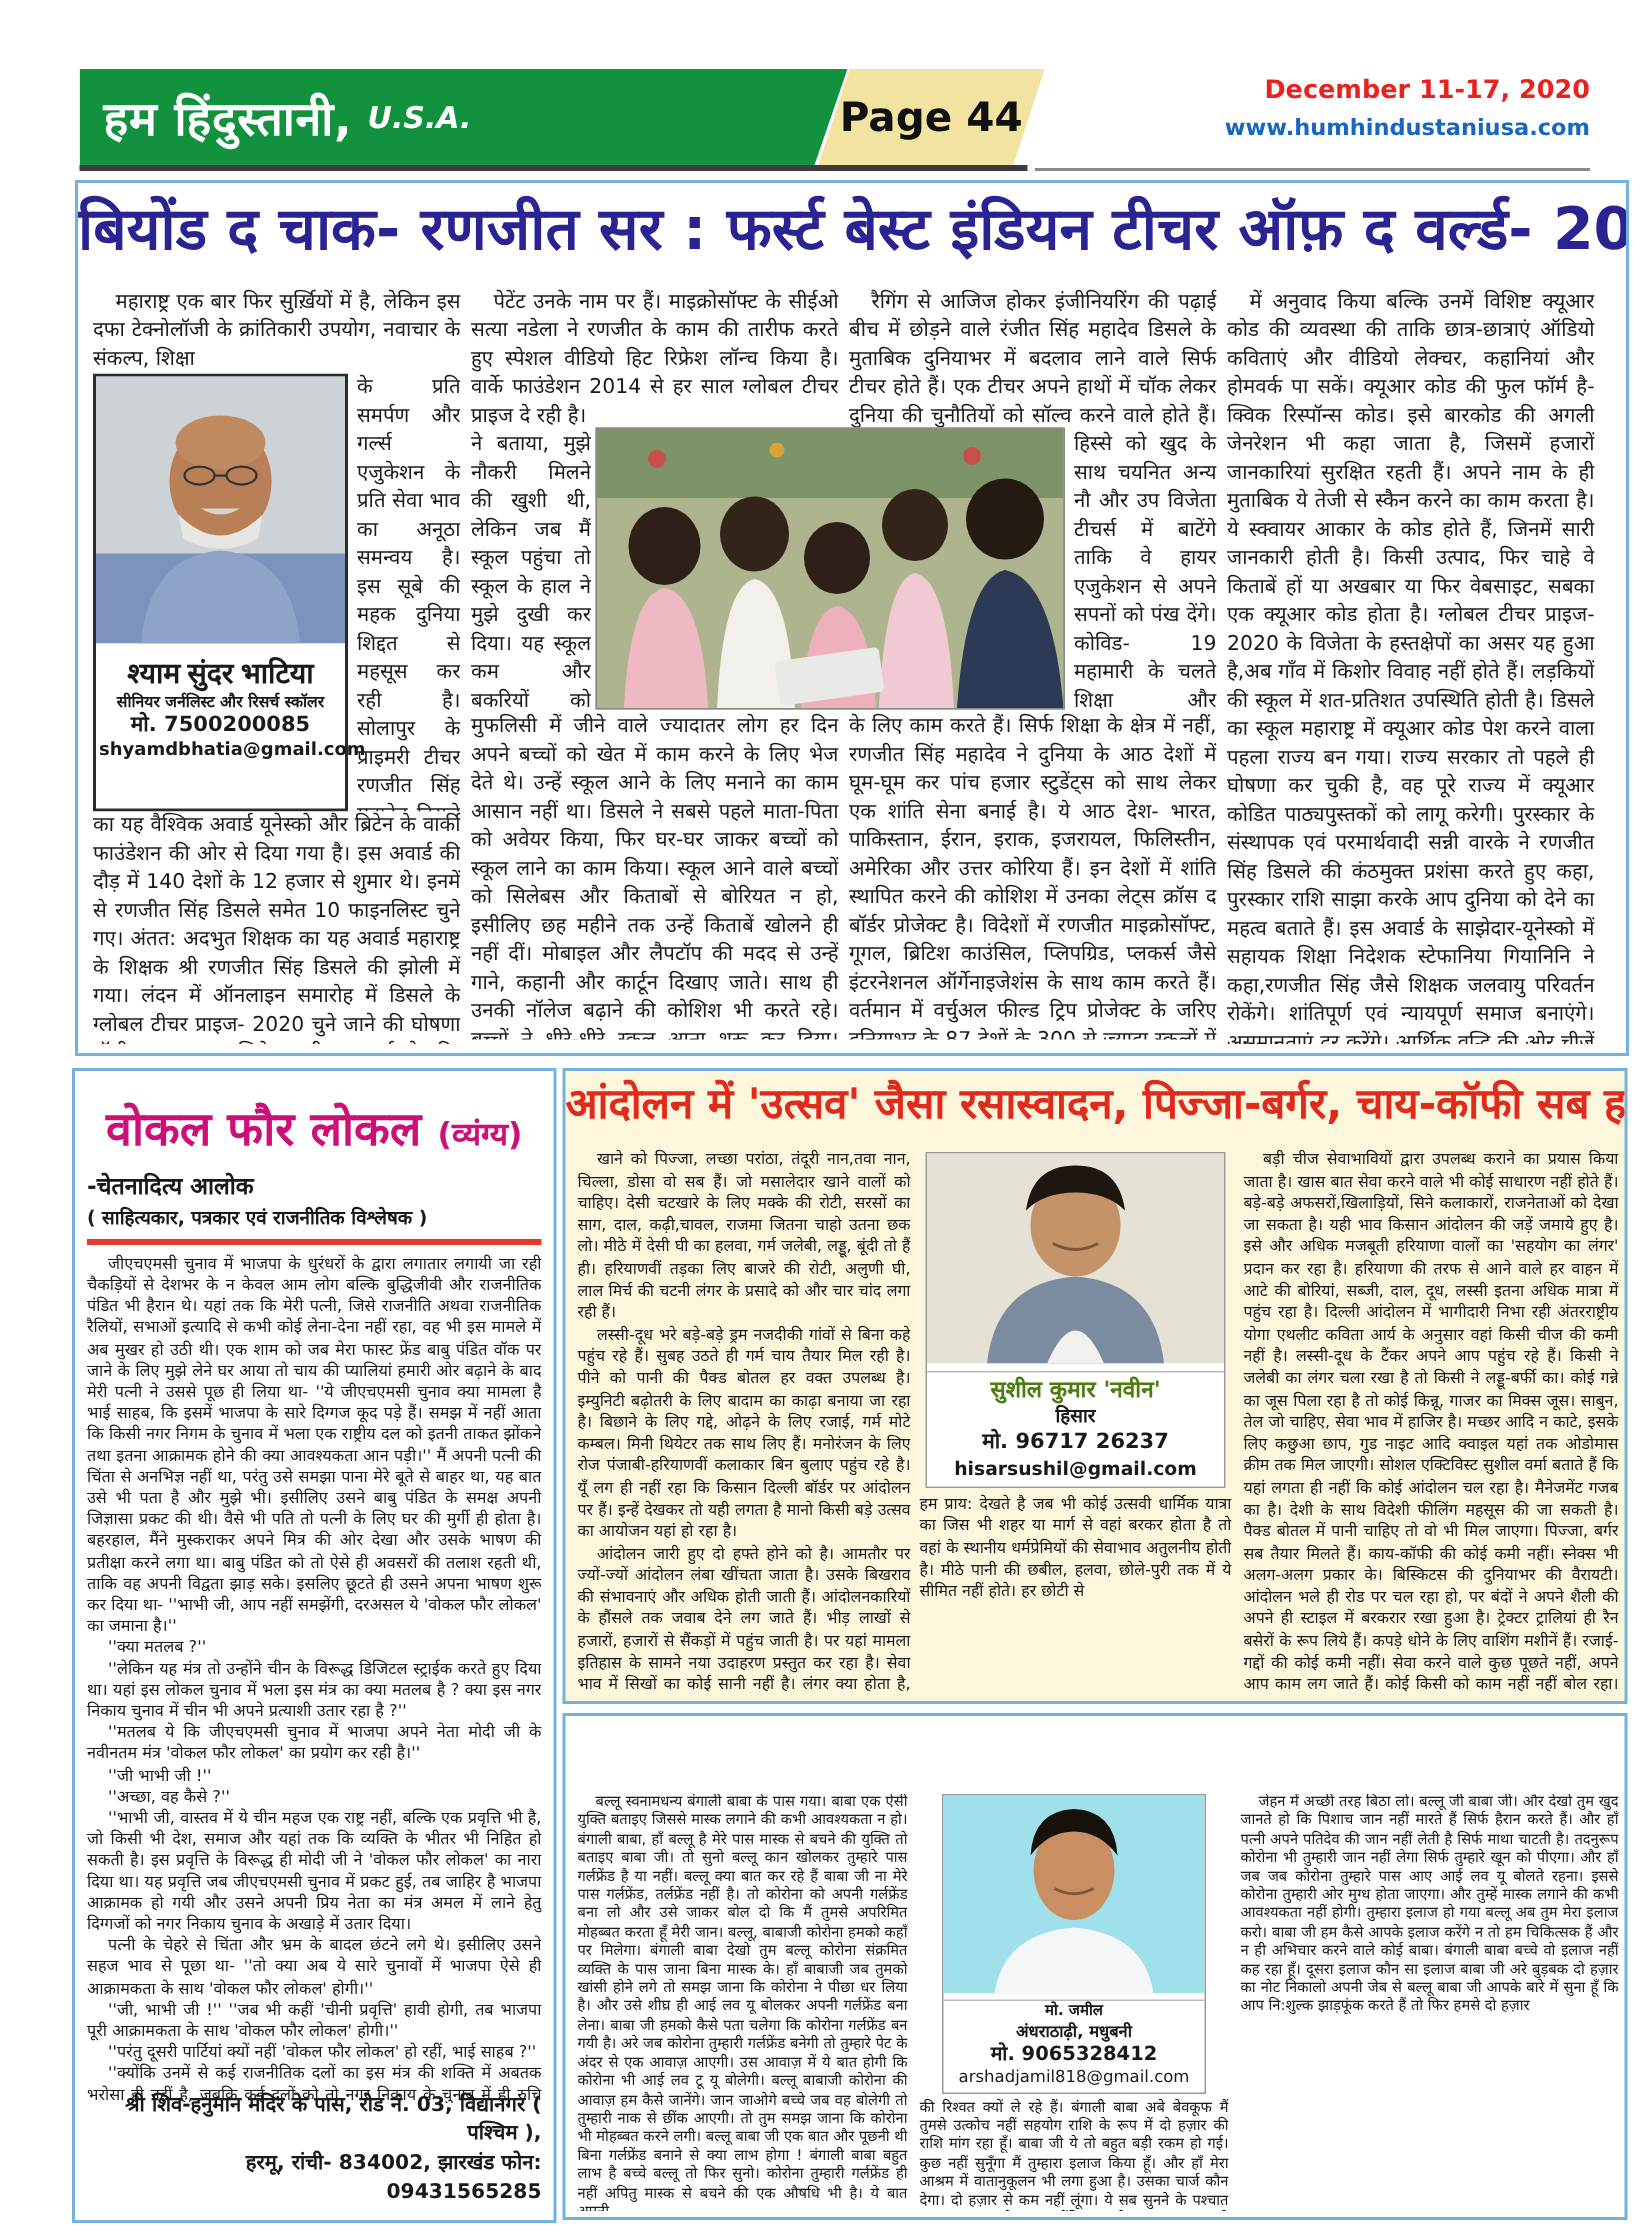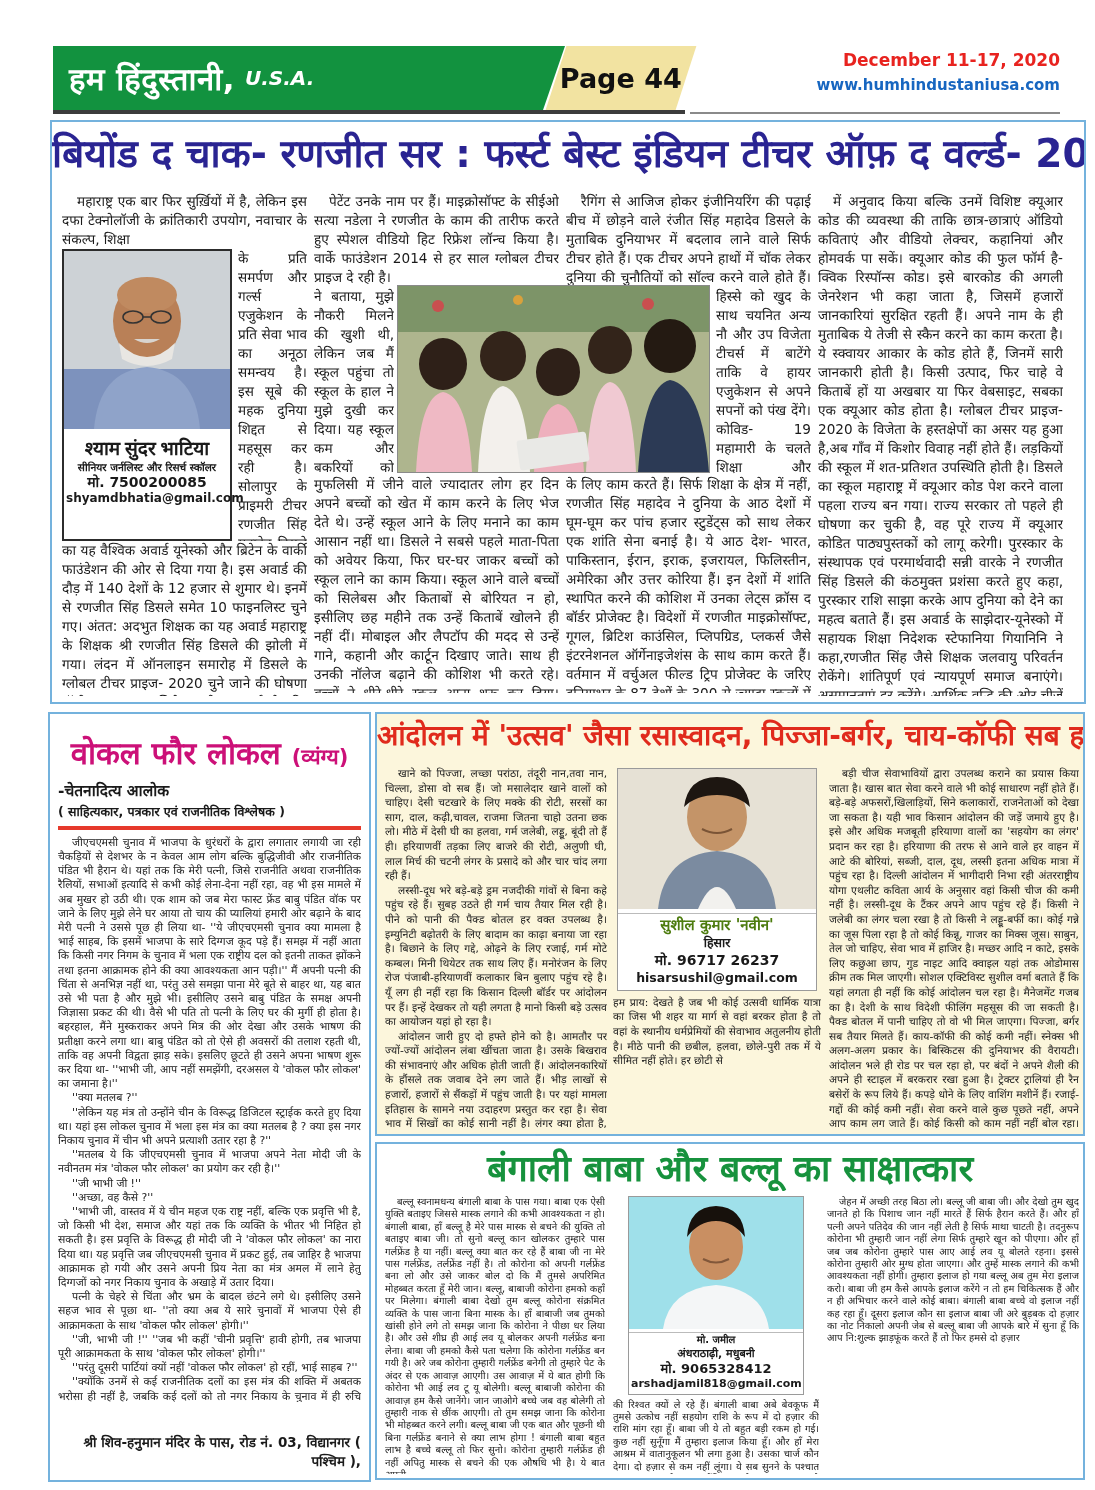--- a/index.html
+++ b/index.html
@@ -101,21 +101,21 @@
   .bcol { position:absolute; top:52px; height:278px; overflow:hidden; font-size:9.8px; line-height:12.4px; }
   .bcol p { text-indent:12px; }
   #bcolA { left:8px;  width:220px; }
   #bcolB { left:236px; width:206px; }
   #bcolC { left:450px; width:252px; }
   .interviewer-photobox { width:176px; border:1px solid #9a9a9a; background:#fff; margin:0 auto 4px auto; }
   .interviewer-caption { text-align:center; padding:1px 2px 3px 2px; line-height:1.25; border-top:1px solid #bbb; }
   .interviewer-caption .nm { font-weight:bold; font-size:10px; }
   .interviewer-caption .ct { font-weight:bold; font-size:11px; }
   .interviewer-caption .ph { font-weight:bold; font-size:13px; }
-  .interviewer-caption .em { font-size:11px;font-weight:bold; }
+  .interviewer-caption .em { font-size:11px; }
 </style>
 </head>
 <body>
 
 <div class="masthead-green">
   <span class="mh-main">हम हिंदुस्तानी,</span>
   <span class="mh-suffix">U.S.A.</span>
 </div>
 <div class="page-badge">
   <span>Page 44</span>
@@ -222,20 +222,21 @@
       <p>''जी भाभी जी !''</p>
       <p>''अच्छा, वह कैसे ?''</p>
       <p>''भाभी जी, वास्तव में ये चीन महज एक राष्ट्र नहीं, बल्कि एक प्रवृत्ति भी है, जो किसी भी देश, समाज और यहां तक कि व्यक्ति के भीतर भी निहित हो सकती है। इस प्रवृत्ति के विरूद्ध ही मोदी जी ने 'वोकल फौर लोकल' का नारा दिया था। यह प्रवृत्ति जब जीएचएमसी चुनाव में प्रकट हुई, तब जाहिर है भाजपा आक्रामक हो गयी और उसने अपनी प्रिय नेता का मंत्र अमल में लाने हेतु दिग्गजों को नगर निकाय चुनाव के अखाड़े में उतार दिया।</p>
       <p>पत्नी के चेहरे से चिंता और भ्रम के बादल छंटने लगे थे। इसीलिए उसने सहज भाव से पूछा था- ''तो क्या अब ये सारे चुनावों में भाजपा ऐसे ही आक्रामकता के साथ 'वोकल फौर लोकल' होगी।''</p>
       <p>''जी, भाभी जी !'' ''जब भी कहीं 'चीनी प्रवृत्ति' हावी होगी, तब भाजपा पूरी आक्रामकता के साथ 'वोकल फौर लोकल' होगी।''</p>
       <p>''परंतु दूसरी पार्टियां क्यों नहीं 'वोकल फौर लोकल' हो रहीं, भाई साहब ?''</p>
       <p>''क्योंकि उनमें से कई राजनीतिक दलों का इस मंत्र की शक्ति में अबतक भरोसा ही नहीं है, जबकि कई दलों को तो नगर निकाय के चुनाव में ही रुचि नहीं है। वैसे देश का सबसे पुराना राष्ट्रीय दल तो अब मानो पिछु बन चुका है। उसने चुनावों को ही अपनी नियति मान ली है, तो वही नगर निकाय चुनाव में उसे बेमतलब भाग-दौड़ करने की क्या जरूरत। उसके नेता तो बिहार विधानसभा चुनाव में भी उससे आक्रामक और 'वोकल फौर लोकल' नहीं हुए थे।'' बाबु पंडित के ज्ञान-भंडार, वाक्-पटुता, विषय-विस्तार और घटनाओं की विश्लेषण-क्षमता से अभिभूत मेरी पत्नी मुस्कराने लगी थी। (इतिश्री)</p>
     </div>
   <div class="vocal-address">
     <div>श्री शिव-हनुमान मंदिर के पास, रोड नं. 03, विद्यानगर ( पश्चिम ),</div>
+    <div>हरमू, रांची- 834002, झारखंड फोन: 09431565285</div>
   </div>
 </div>
 
 <div id="andolan-box" class="artbox">
   <div class="andolan-headline">आंदोलन में 'उत्सव' जैसा रसास्वादन, पिज्जा-बर्गर, चाय-कॉफी सब हाजिर</div>
   <div id="acolA" class="acol justify">
       <p>खाने को पिज्जा, लच्छा परांठा, तंदूरी नान,तवा नान, चिल्ला, डोसा वो सब हैं। जो मसालेदार खाने वालों को चाहिए। देसी चटखारे के लिए मक्के की रोटी, सरसों का साग, दाल, कढ़ी,चावल, राजमा जितना चाहो उतना छक लो। मीठे में देसी घी का हलवा, गर्म जलेबी, लड्डू, बूंदी तो हैं ही। हरियाणवीं तड़का लिए बाजरे की रोटी, अलुणी घी, लाल मिर्च की चटनी लंगर के प्रसादे को और चार चांद लगा रही हैं।</p>
       <p>लस्सी-दूध भरे बड़े-बड़े ड्रम नजदीकी गांवों से बिना कहे पहुंच रहे हैं। सुबह उठते ही गर्म चाय तैयार मिल रही है। पीने को पानी की पैक्ड बोतल हर वक्त उपलब्ध है। इम्युनिटी बढ़ोतरी के लिए बादाम का काढ़ा बनाया जा रहा है। बिछाने के लिए गद्दे, ओढ़ने के लिए रजाई, गर्म मोटे कम्बल। मिनी थियेटर तक साथ लिए हैं। मनोरंजन के लिए रोज पंजाबी-हरियाणवीं कलाकार बिन बुलाए पहुंच रहे है। यूँ लग ही नहीं रहा कि किसान दिल्ली बॉर्डर पर आंदोलन पर हैं। इन्हें देखकर तो यही लगता है मानो किसी बड़े उत्सव का आयोजन यहां हो रहा है।</p>
       <p>आंदोलन जारी हुए दो हफ्ते होने को है। आमतौर पर ज्यों-ज्यों आंदोलन लंबा खींचता जाता है। उसके बिखराव की संभावनाएं और अधिक होती जाती हैं। आंदोलनकारियों के हौंसले तक जवाब देने लग जाते हैं। भीड़ लाखों से हजारों, हजारों से सैंकड़ों में पहुंच जाती है। पर यहां मामला इतिहास के सामने नया उदाहरण प्रस्तुत कर रहा है। सेवा भाव में सिखों का कोई सानी नहीं है। लंगर क्या होता है, इसकी सही परिभाषा यहीं से पता चलती है। सेवा में वैयाक्तियों की इनके पास भरमार है।</p>
     </div>
@@ -257,21 +258,20 @@
       </div>
     </div>
     <div>हम प्राय: देखते है जब भी कोई उत्सवी धार्मिक यात्रा का जिस भी शहर या मार्ग से वहां बरकर होता है तो वहां के स्थानीय धर्मप्रेमियों की सेवाभाव अतुलनीय होती है। मीठे पानी की छबील, हलवा, छोले-पुरी तक में ये सीमित नहीं होते। हर छोटी से</div>
   </div>
   <div id="acolC" class="acol justify">
       <p>बड़ी चीज सेवाभावियों द्वारा उपलब्ध कराने का प्रयास किया जाता है। खास बात सेवा करने वाले भी कोई साधारण नहीं होते हैं। बड़े-बड़े अफसरों,खिलाड़ियों, सिने कलाकारों, राजनेताओं को देखा जा सकता है। यही भाव किसान आंदोलन की जड़ें जमाये हुए है। इसे और अधिक मजबूती हरियाणा वालों का 'सहयोग का लंगर' प्रदान कर रहा है। हरियाणा की तरफ से आने वाले हर वाहन में आटे की बोरियां, सब्जी, दाल, दूध, लस्सी इतना अधिक मात्रा में पहुंच रहा है। दिल्ली आंदोलन में भागीदारी निभा रही अंतरराष्ट्रीय योगा एथलीट कविता आर्य के अनुसार वहां किसी चीज की कमी नहीं है। लस्सी-दूध के टैंकर अपने आप पहुंच रहे हैं। किसी ने जलेबी का लंगर चला रखा है तो किसी ने लड्डू-बर्फी का। कोई गन्ने का जूस पिला रहा है तो कोई किन्नू, गाजर का मिक्स जूस। साबुन, तेल जो चाहिए, सेवा भाव में हाजिर है। मच्छर आदि न काटे, इसके लिए कछुआ छाप, गुड नाइट आदि क्वाइल यहां तक ओडोमास क्रीम तक मिल जाएगी। सोशल एक्टिविस्ट सुशील वर्मा बताते हैं कि यहां लगता ही नहीं कि कोई आंदोलन चल रहा है। मैनेजमेंट गजब का है। देशी के साथ विदेशी फीलिंग महसूस की जा सकती है। पैक्ड बोतल में पानी चाहिए तो वो भी मिल जाएगा। पिज्जा, बर्गर सब तैयार मिलते हैं। काय-कॉफी की कोई कमी नहीं। स्नेक्स भी अलग-अलग प्रकार के। बिस्किटस की दुनियाभर की वैरायटी। आंदोलन भले ही रोड पर चल रहा हो, पर बंदों ने अपने शैली की अपने ही स्टाइल में बरकरार रखा हुआ है। ट्रेक्टर ट्रालियां ही रैन बसेरों के रूप लिये हैं। कपड़े धोने के लिए वाशिंग मशीनें हैं। रजाई-गद्दों की कोई कमी नहीं। सेवा करने वाले कुछ पूछते नहीं, अपने आप काम लग जाते हैं। कोई किसी को काम नहीं नहीं बोल रहा। सब के सब भोर होते ही ड्यूटी सम्भाल लेते हैं। आंदोलन अब खत्म होगा इसका किसी को पता नहीं। बस जम गए तो जम गए। एक ही आवाज खाली हाथ नहीं लौटेंगे।</p>
     </div>
 </div>
 
 <div id="baba-box" class="artbox">
-  <div class="baba-headline">बंगाली बाबा और बल्लू का साक्षात्कार</div>
   <div id="bcolA" class="bcol justify">
     <p>बल्लू स्वनामधन्य बंगाली बाबा के पास गया। बाबा एक ऐसी युक्ति बताइए जिससे मास्क लगाने की कभी आवश्यकता न हो। बंगाली बाबा, हाँ बल्लू है मेरे पास मास्क से बचने की युक्ति तो बताइए बाबा जी। तो सुनो बल्लू कान खोलकर तुम्हारे पास गर्लफ्रेंड है या नहीं। बल्लू क्या बात कर रहे हैं बाबा जी ना मेरे पास गर्लफ्रेंड, तर्लफ्रेंड नहीं है। तो कोरोना को अपनी गर्लफ्रेंड बना लो और उसे जाकर बोल दो कि मैं तुमसे अपरिमित मोहब्बत करता हूँ मेरी जान। बल्लू, बाबाजी कोरोना हमको कहाँ पर मिलेगा। बंगाली बाबा देखो तुम बल्लू कोरोना संक्रमित व्यक्ति के पास जाना बिना मास्क के। हाँ बाबाजी जब तुमको खांसी होने लगे तो समझ जाना कि कोरोना ने पीछा धर लिया है। और उसे शीघ्र ही आई लव यू बोलकर अपनी गर्लफ्रेंड बना लेना। बाबा जी हमको कैसे पता चलेगा कि कोरोना गर्लफ्रेंड बन गयी है। अरे जब कोरोना तुम्हारी गर्लफ्रेंड बनेगी तो तुम्हारे पेट के अंदर से एक आवाज़ आएगी। उस आवाज़ में ये बात होगी कि कोरोना भी आई लव टू यू बोलेगी। बल्लू बाबाजी कोरोना की आवाज़ हम कैसे जानेंगे। जान जाओगे बच्चे जब वह बोलेगी तो तुम्हारी नाक से छींक आएगी। तो तुम समझ जाना कि कोरोना भी मोहब्बत करने लगी। बल्लू बाबा जी एक बात और पूछनी थी बिना गर्लफ्रेंड बनाने से क्या लाभ होगा ! बंगाली बाबा बहुत लाभ है बच्चे बल्लू तो फिर सुनो। कोरोना तुम्हारी गर्लफ्रेंड ही नहीं अपितु मास्क से बचने की एक औषधि भी है। ये बात अपनी</p>
   </div>
   <div id="bcolB" class="bcol justify">
     <div class="interviewer-photobox">
       <svg width="174" height="132" viewBox="0 0 174 132">
         <rect width="174" height="132" fill="#9fe0ea"></rect>
         <path d="M34 132 Q40 92 87 88 Q134 92 140 132 Z" fill="#f4f6f7"></path>
         <ellipse cx="87" cy="50" rx="27" ry="33" fill="#c98f62"></ellipse>
         <path d="M58 40 Q60 10 87 9 Q114 10 116 40 Q104 24 87 24 Q70 24 58 40 Z" fill="#17110c"></path>

